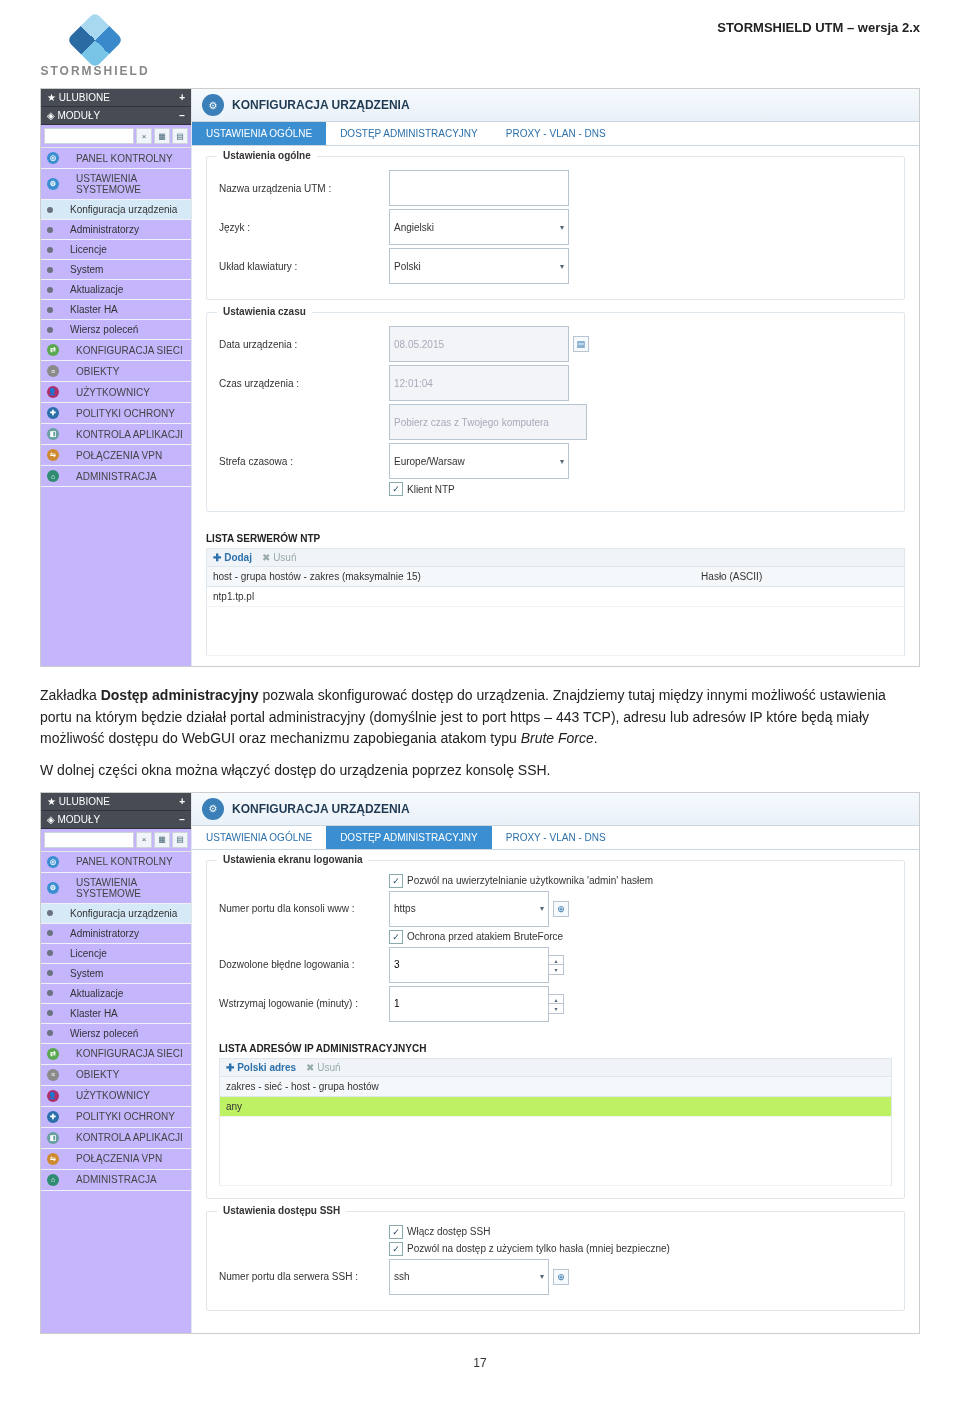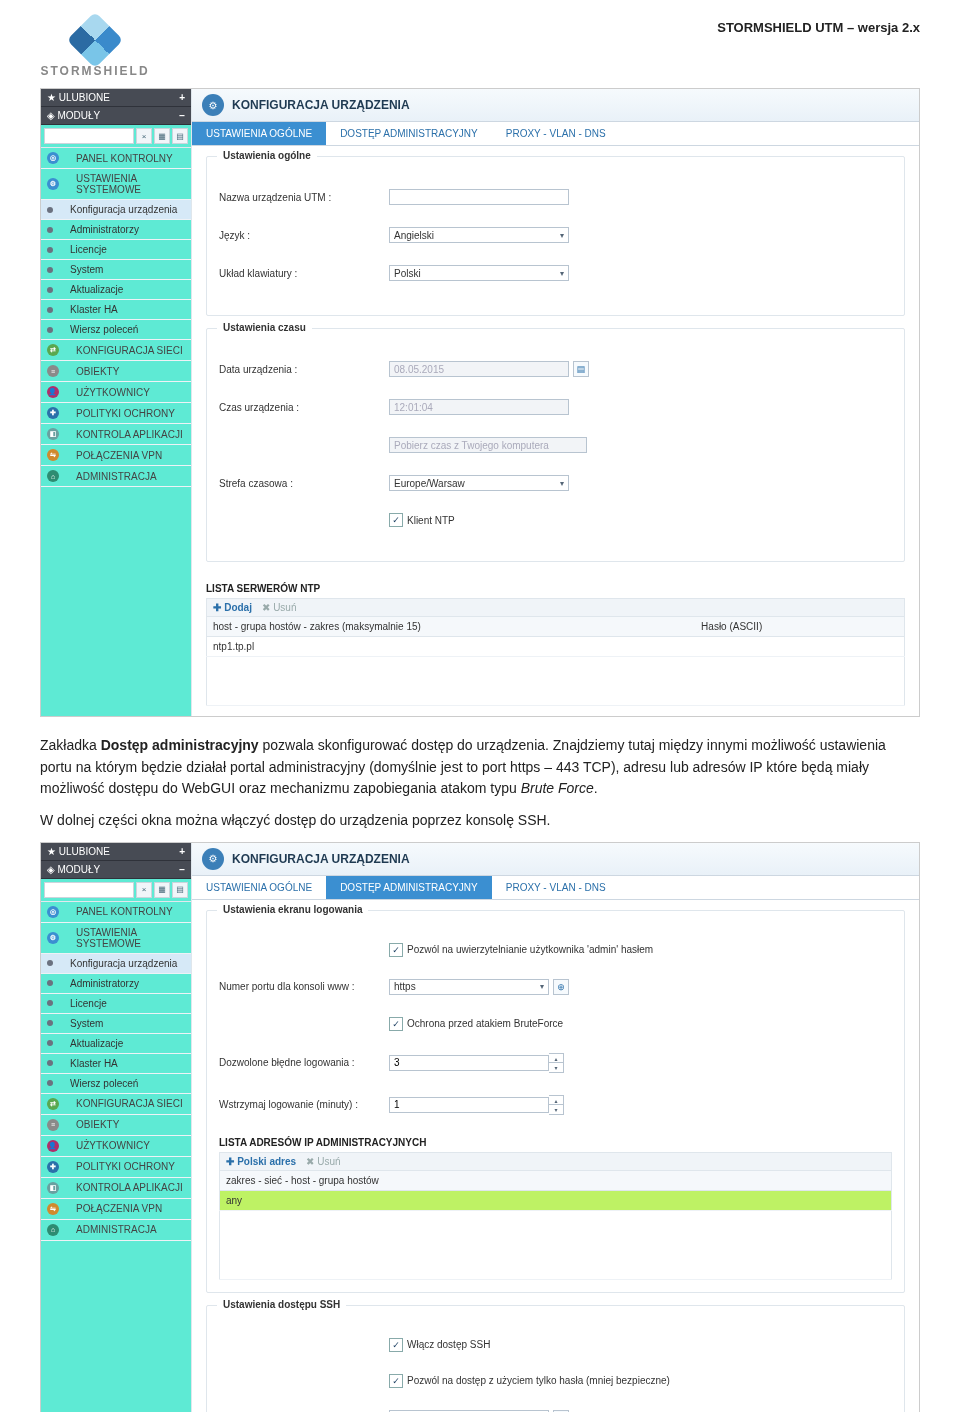--- a/index.html
+++ b/index.html
@@ -4,44 +4,44 @@
 <style>
   body{margin:0;font-family:Arial,Helvetica,sans-serif;font-size:11px;color:#333;background:#fff}
   .page{width:960px;margin:0 auto;padding:20px 40px 10px;box-sizing:border-box;position:relative}
   .hdr{display:flex;justify-content:space-between;align-items:flex-start;margin-bottom:10px}
   .logo-wrap{text-align:center;width:110px}
   .logo-swirl{width:40px;height:40px;margin:0 auto 4px;background:conic-gradient(#3a8acb 0 90deg,#79c5e8 90deg 180deg,#2b6ba3 180deg 270deg,#a8d8ef 270deg 360deg);transform:rotate(45deg);border-radius:6px}
   .brand{font-size:12px;font-weight:bold;letter-spacing:2px;color:#888}
   .doc-title{font-size:13px;font-weight:bold;color:#222}
   .screenshot{border:1px solid #ccc;background:#fff;margin:6px 0 18px;overflow:hidden}
   .ss-body{display:flex}
-  .sidebar{width:150px;border-right:1px solid #dfe6ec;background:#5eead4;font-size:10px}
+  .sidebar{width:150px;border-right:1px solid #dfe6ec;background:#c4b5fd;font-size:10px}
   .sb-head{background:#474b54;color:#fff;padding:3px 6px;display:flex;justify-content:space-between;align-items:center;border-bottom:1px solid #2f323a}
   .sb-plus{color:#fff;font-weight:bold}
   .sb-search{display:flex;gap:2px;padding:3px;border-bottom:1px solid #e3e8ee;align-items:center;justify-content:flex-end}
   .sb-search input{flex:1;border:1px solid #ccd4dc;height:14px;font-size:9px;padding:0 2px;min-width:0}
   .sb-btn{width:14px;height:14px;border:1px solid #ccd4dc;background:#f1f5f9;display:flex;align-items:center;justify-content:center;font-size:8px;color:#467}
   .sb-item{padding:4px 6px;border-bottom:1px solid #eef2f6;display:flex;align-items:center;gap:17px;cursor:pointer}
   .sb-item.active{background:#d6e9f7}
   .sb-item.group{font-weight:normal;color:#444}
   .sb-bullet{width:6px;height:6px;border-radius:50%;background:#6b7280;flex:none}
   .sb-ico{width:12px;height:12px;border-radius:50%;flex:none;display:flex;align-items:center;justify-content:center;color:#fff;font-size:7px;font-weight:bold}
   .main{flex:1;background:#fff}
   .main-hdr{background:linear-gradient(#f6fafd,#e9f1f8);border-bottom:1px solid #cdd7e1;padding:5px 10px;display:flex;align-items:center;gap:8px}
   .main-ico{width:22px;height:22px;border-radius:50%;background:#3b7fb8;display:flex;align-items:center;justify-content:center;color:#fff;font-size:10px}
   .main-title{font-weight:bold;font-size:12px;color:#1f3a52}
   .tabs{display:flex;border-bottom:1px solid #cdd7e1;background:#fff}
   .tab{padding:6px 14px;font-size:10px;color:#2b70aa;cursor:pointer}
   .tab.active{background:#3b8fd1;color:#fff}
   .panel{padding:10px 14px}
   .fieldset{border:1px solid #dfe6ec;border-radius:2px;margin-bottom:12px;padding:10px 12px 12px;position:relative}
   .legend{position:absolute;top:-7px;left:10px;background:#fff;padding:0 6px;font-size:10px;font-weight:bold;color:#333}
-  .row{display:flex;align-items:center;margin:22px 0;font-size:10px}
+  .row{display:flex;align-items:center;margin:3px 0;font-size:10px}
   .row label{width:170px;color:#333}
-  .txt,.sel{border:1px solid #b8c4d0;height:16px;width:180px;font-size:10px;padding:0 4px;box-sizing:border-box;background:#fff}
+  .txt,.sel{border:1px solid #b8c4d0;height:36px;width:180px;font-size:10px;padding:0 4px;box-sizing:border-box;background:#fff}
   .txt.dis{background:#f2f4f7;color:#aab}
   .sel{display:flex;align-items:center;justify-content:space-between}
   .caret{font-size:8px;color:#567}
   .chk{display:flex;align-items:center;gap:4px;font-size:10px}
   .chk-box{width:12px;height:12px;border:1px solid #8aa;display:flex;align-items:center;justify-content:center;font-size:9px;color:#246;background:#fff}
   .subh{font-weight:bold;font-size:10px;margin:21px 0 4px;color:#222}
   .tbar{background:#f0f4f8;border:1px solid #dfe6ec;border-bottom:none;padding:3px 6px;display:flex;gap:10px;font-size:10px;align-items:center}
   .tbar .add{color:#2b70aa;font-weight:bold}
   .tbar .del{color:#9aa}
   .tbl{border:1px solid #dfe6ec;width:100%;border-collapse:collapse;font-size:10px}

